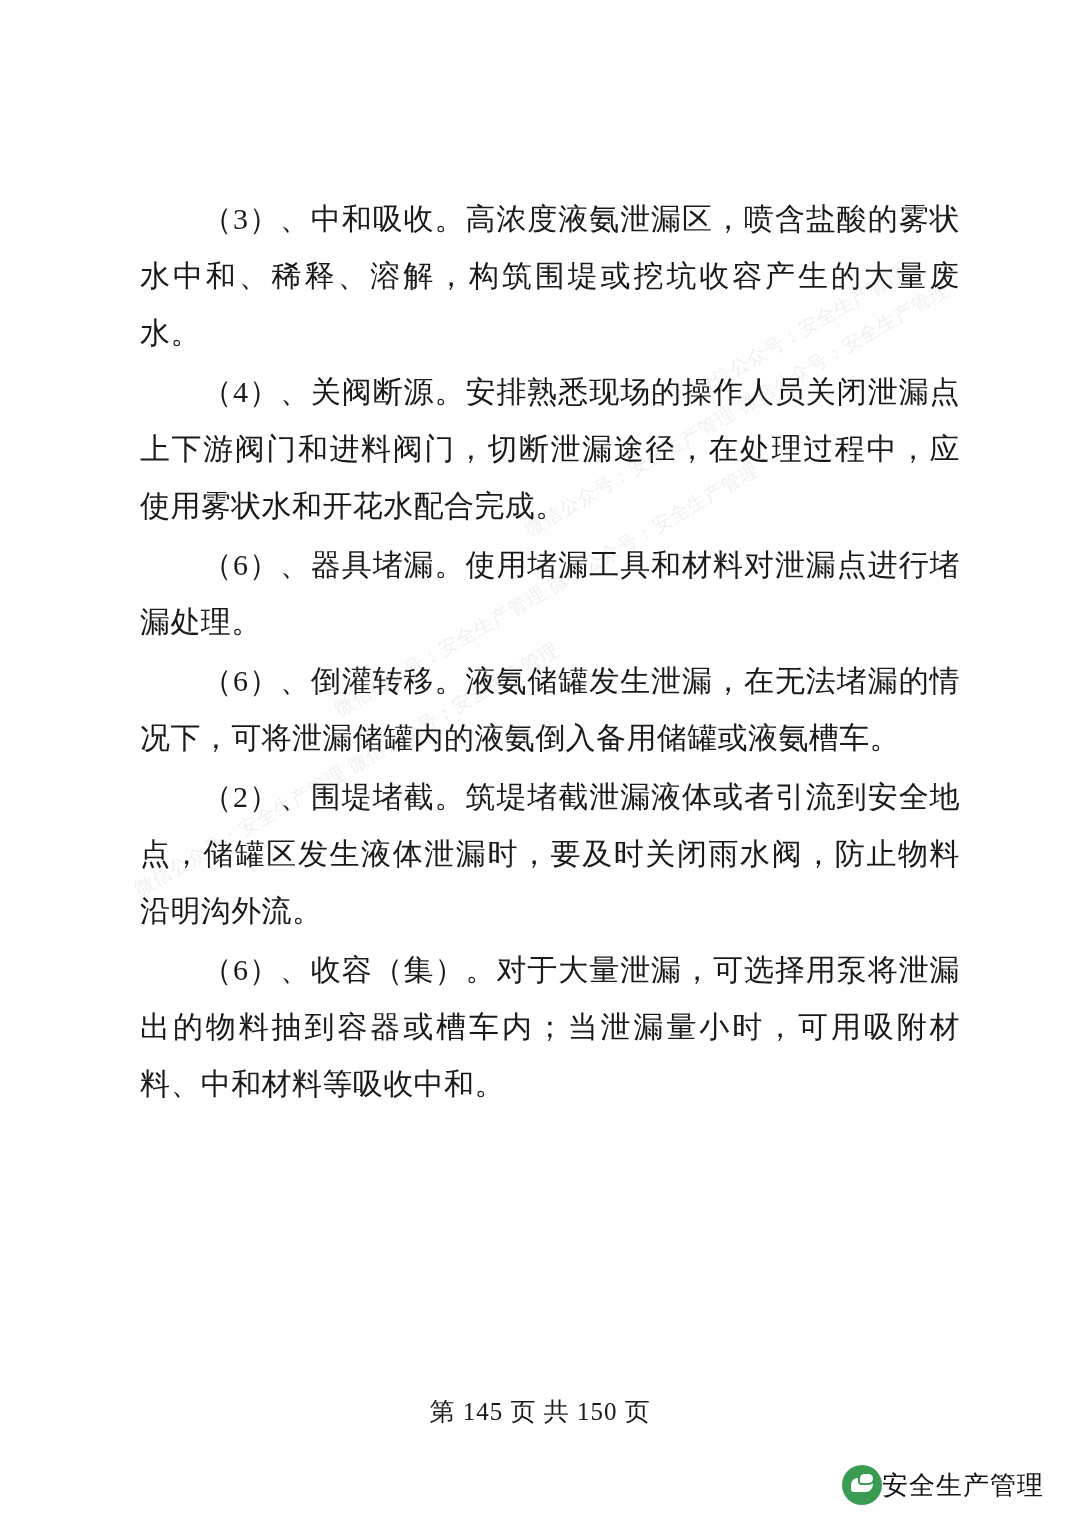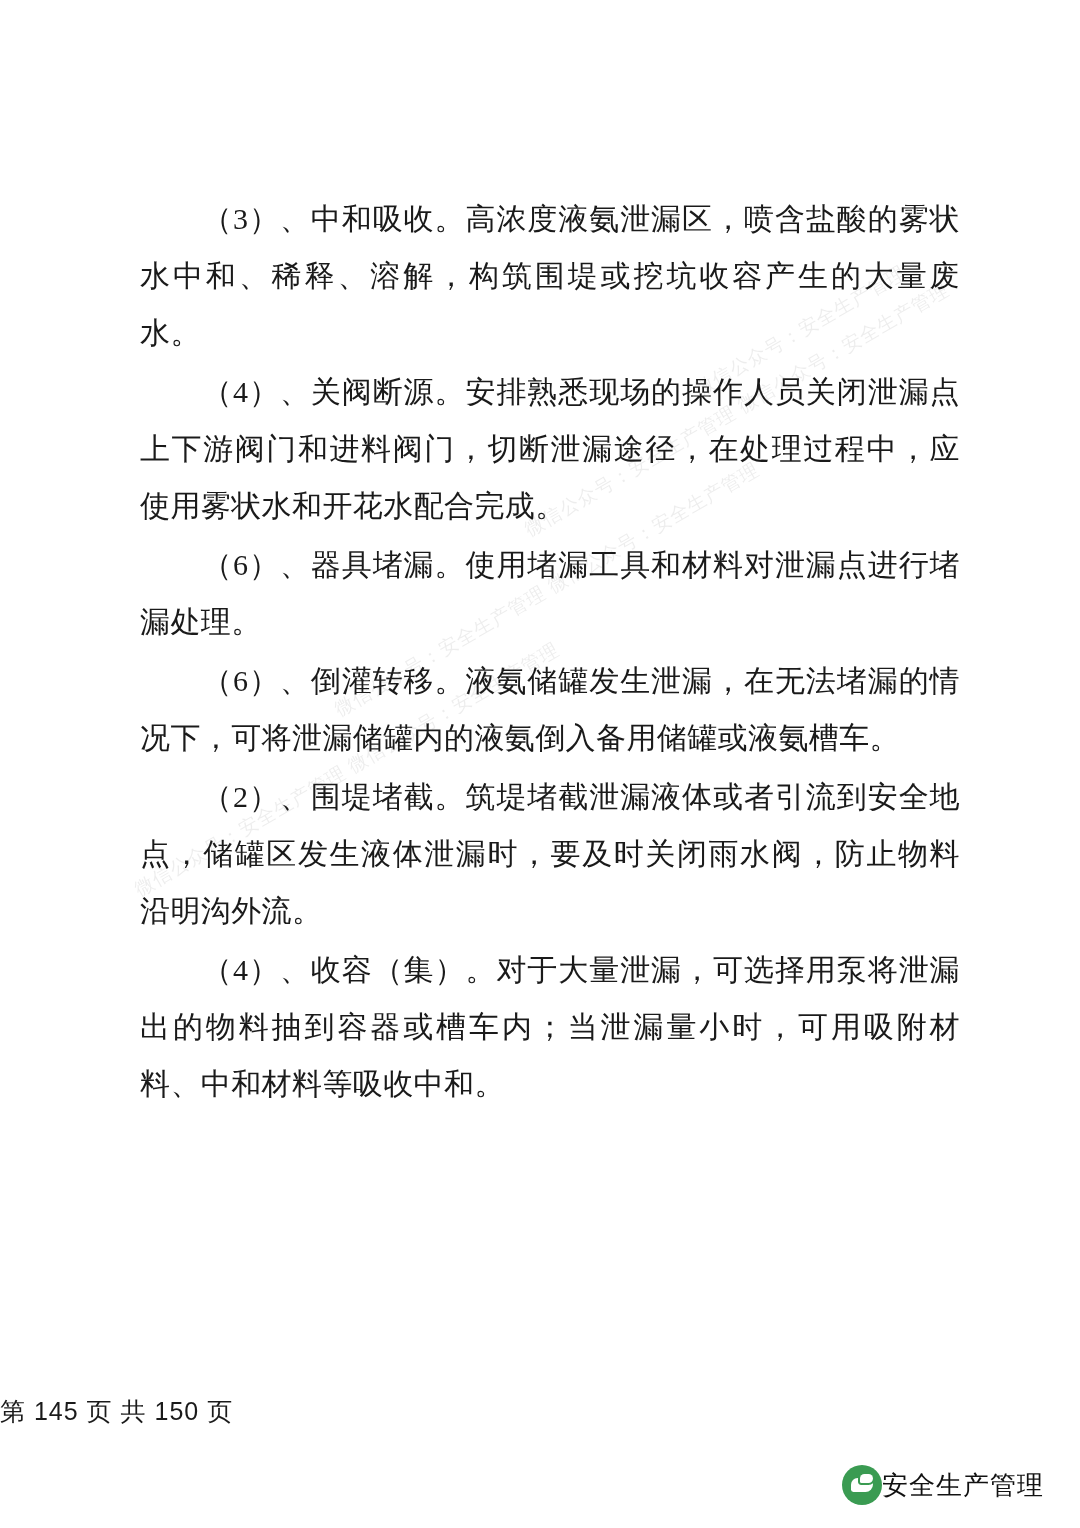--- a/index.html
+++ b/index.html
@@ -54,23 +54,23 @@
   }
   .wm1 { left: 520px; top: 520px; }
   .wm2 { left: 330px; top: 700px; }
   .wm3 { left: 130px; top: 880px; }
   .wm4 { left: 690px; top: 380px; }
   .footer-page {
     position: absolute;
     left: 0;
     right: 0;
     top: 1395px;
-    text-align: left;
+    text-align: center;
     font-size: 25px;
-    font-family: Liberation Sans, sans-serif;
+    font-family: Liberation Serif, serif;
     letter-spacing: 1px;
     z-index: 3;
   }
   .brand {
     position: absolute;
     right: 36px;
     top: 1465px;
     display: flex;
     align-items: center;
     z-index: 3;
@@ -122,21 +122,21 @@
     <div class="wm wm3">微信公众号：安全生产管理 微信公众号：安全生产管理</div>
     <div class="wm wm4">微信公众号：安全生产管理</div>
   </div>
 
   <div class="doc-body">
     <p class="para">（3）、中和吸收。高浓度液氨泄漏区，喷含盐酸的雾状水中和、稀释、溶解，构筑围堤或挖坑收容产生的大量废水。</p>
     <p class="para">（4）、关阀断源。安排熟悉现场的操作人员关闭泄漏点上下游阀门和进料阀门，切断泄漏途径，在处理过程中，应使用雾状水和开花水配合完成。</p>
     <p class="para">（6）、器具堵漏。使用堵漏工具和材料对泄漏点进行堵漏处理。</p>
     <p class="para">（6）、倒灌转移。液氨储罐发生泄漏，在无法堵漏的情况下，可将泄漏储罐内的液氨倒入备用储罐或液氨槽车。</p>
     <p class="para">（2）、围堤堵截。筑堤堵截泄漏液体或者引流到安全地点，储罐区发生液体泄漏时，要及时关闭雨水阀，防止物料沿明沟外流。</p>
-    <p class="para">（4）、收容（集）。对于大量泄漏，可选择用泵将泄漏出的物料抽到容器或槽车内；当泄漏量小时，可用吸附材料、中和材料等吸收中和。</p>
+    <p class="para">（6）、收容（集）。对于大量泄漏，可选择用泵将泄漏出的物料抽到容器或槽车内；当泄漏量小时，可用吸附材料、中和材料等吸收中和。</p>
   </div>
 
   <div class="footer-page">第 145 页 共 150 页</div>
 
   <div class="brand">
     <span class="brand-logo"></span>
     <span class="brand-name">安全生产管理</span>
   </div>
 
 </div>

